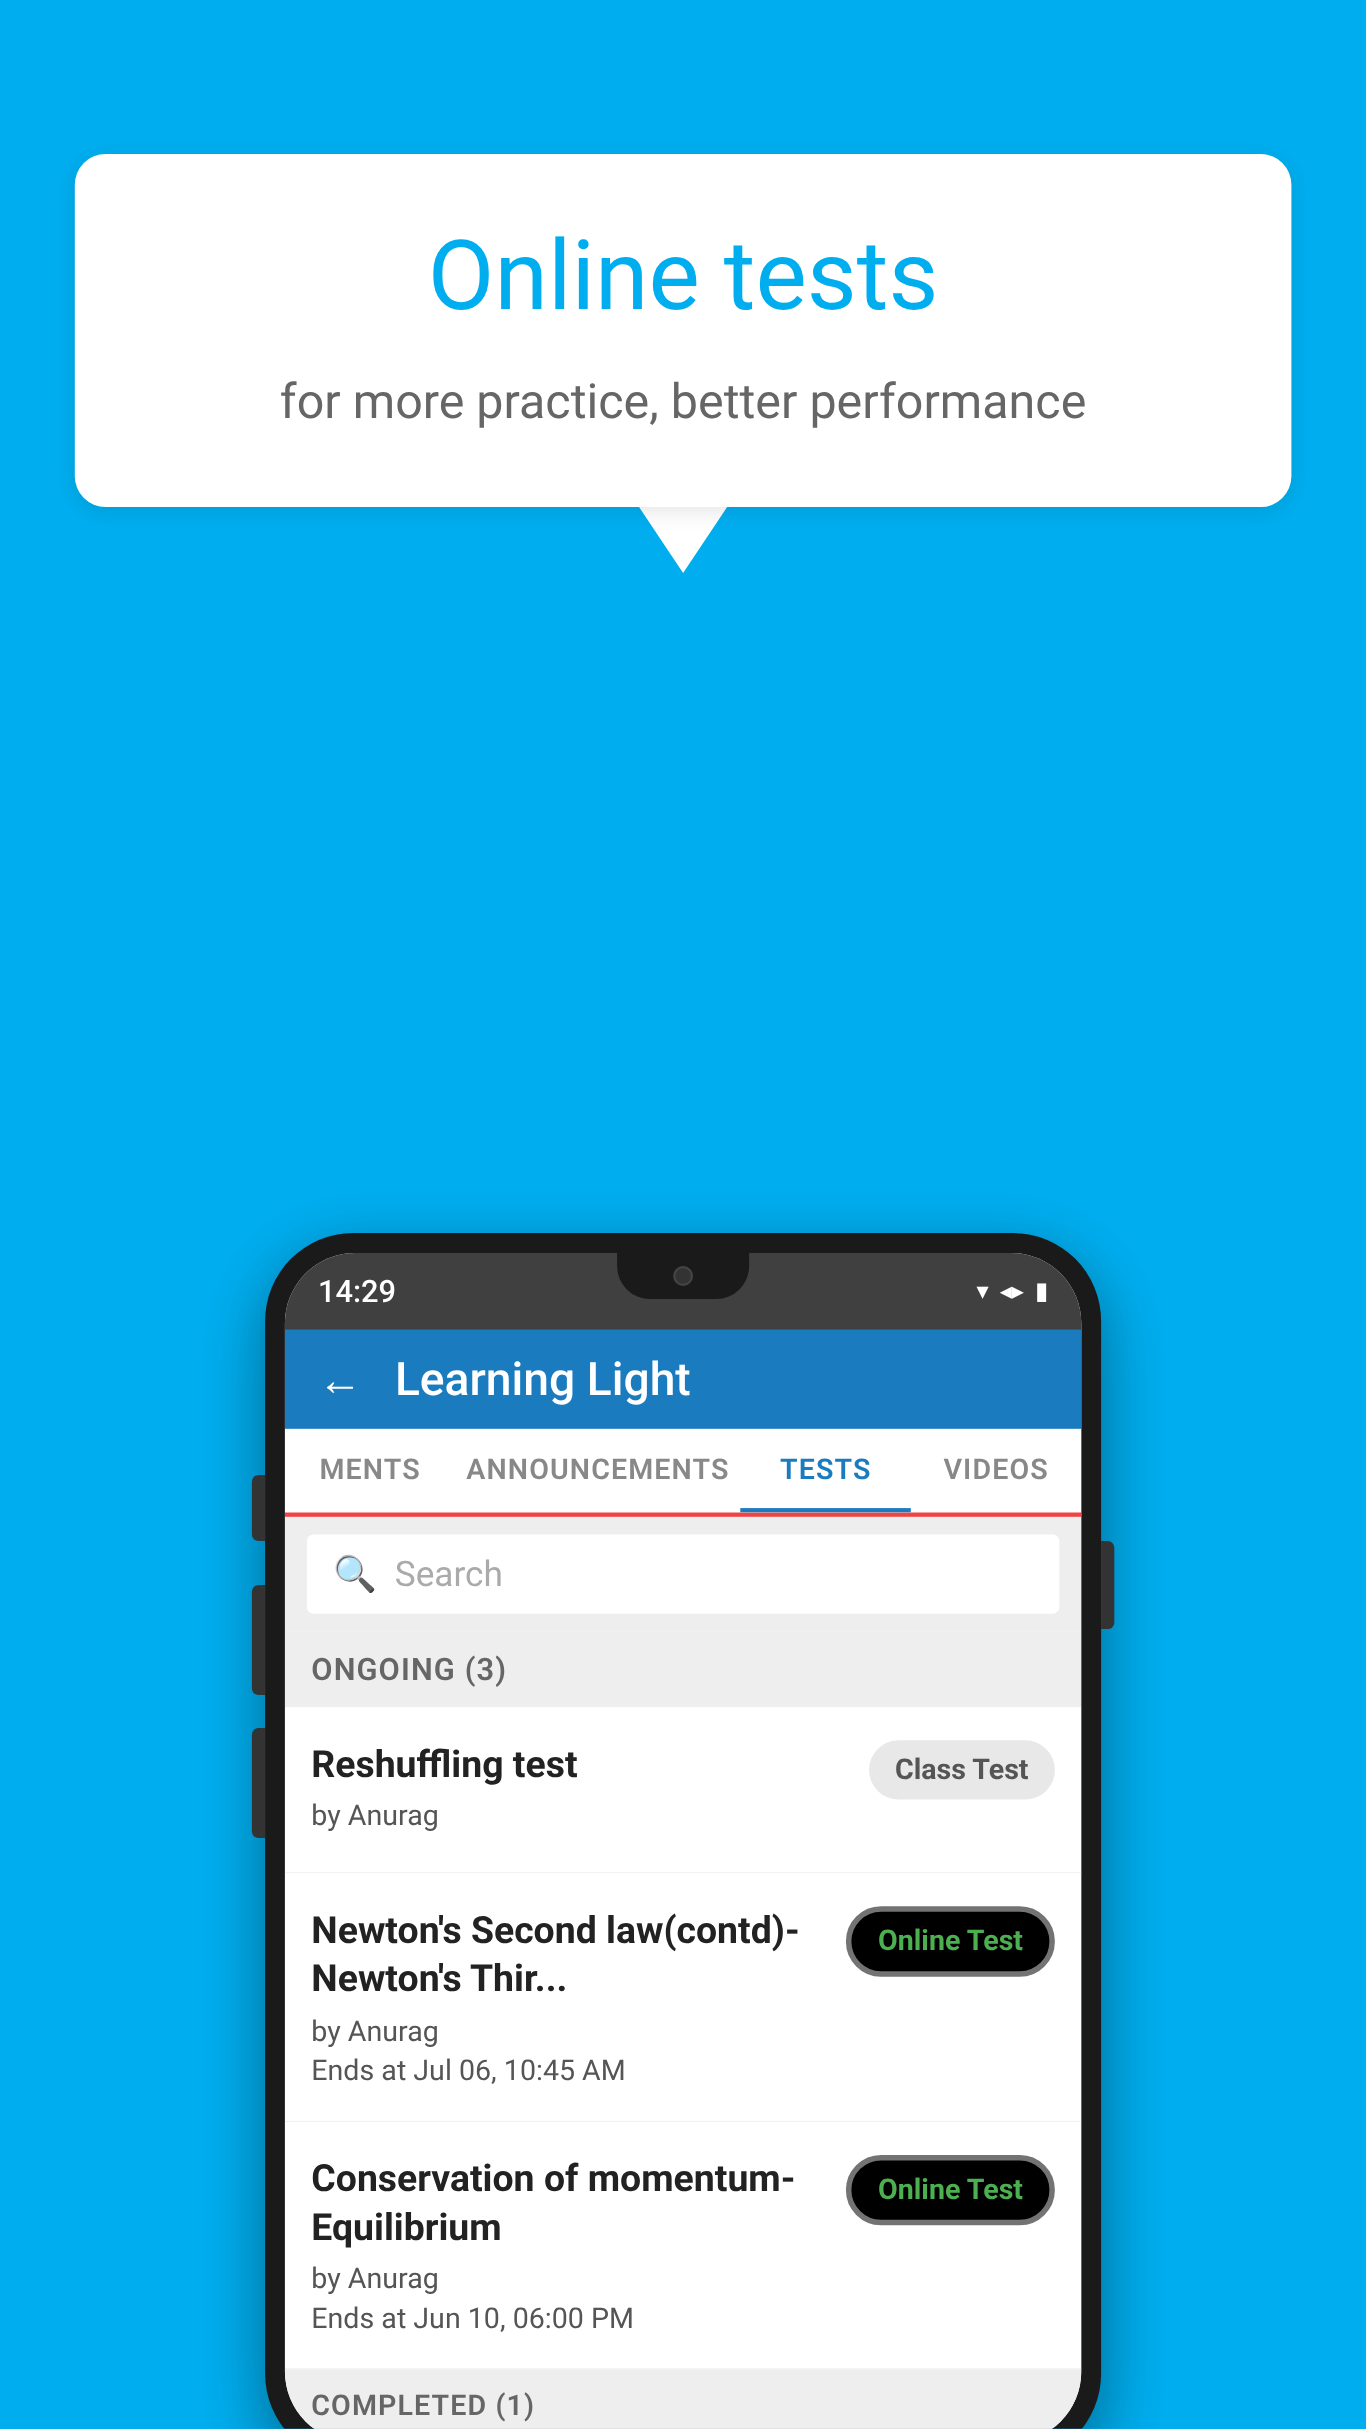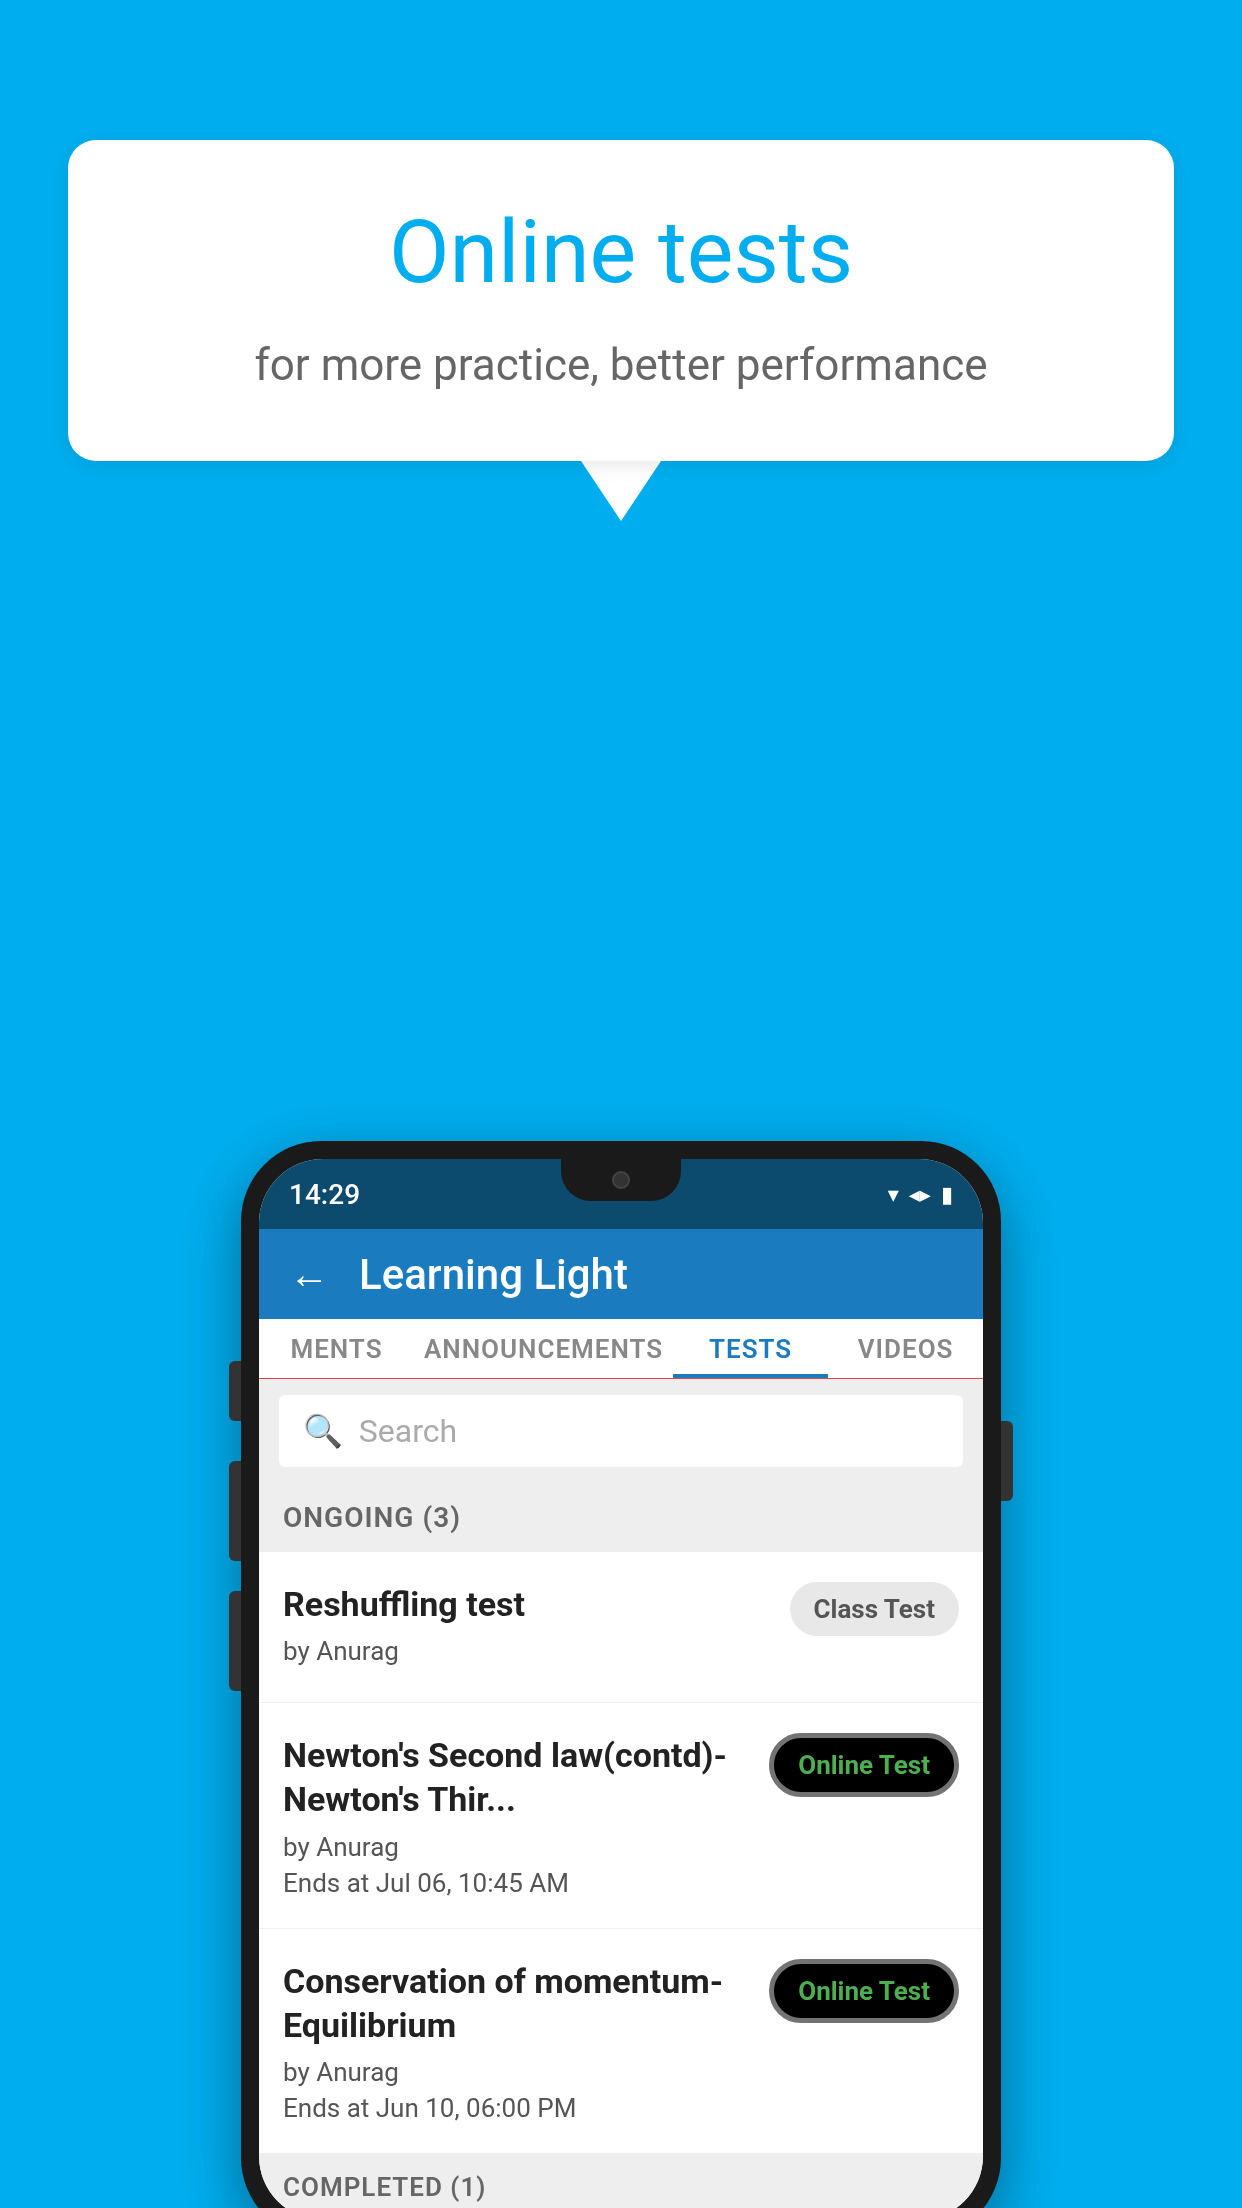--- a/index.html
+++ b/index.html
@@ -72,21 +72,21 @@
 
     .phone-screen {
       background: #f5f5f5;
       border-radius: 64px;
       overflow: hidden;
       position: relative;
     }
 
     
     .phone-status-bar {
-      background: #0c4a6e;
+      background: #404040;
       height: 70px;
       display: flex;
       align-items: center;
       justify-content: space-between;
       padding: 0 30px;
       position: relative;
       gap: 48px;
     }
     .status-time {
       color: white;
@@ -141,22 +141,22 @@
       color: white;
       font-size: 42px;
       font-weight: 500;
     }
 
     
     .tabs-bar {
       background: white;
       display: flex;
       align-items: center;
-      border-bottom: 1px solid #ef4444;
-      height: 60px;
+      border-bottom: 4px solid #ef4444;
+      height: 80px;
       overflow: hidden;
     }
     .tab {
       flex: 1;
       text-align: center;
       font-size: 26px;
       font-weight: 600;
       color: #888;
       letter-spacing: 1px;
       height: 100%;

